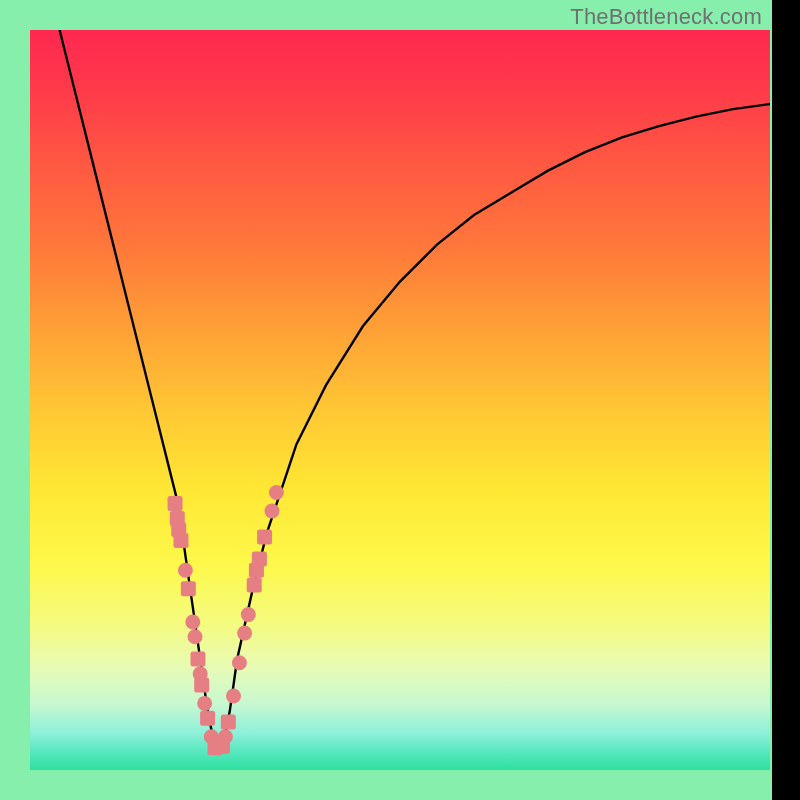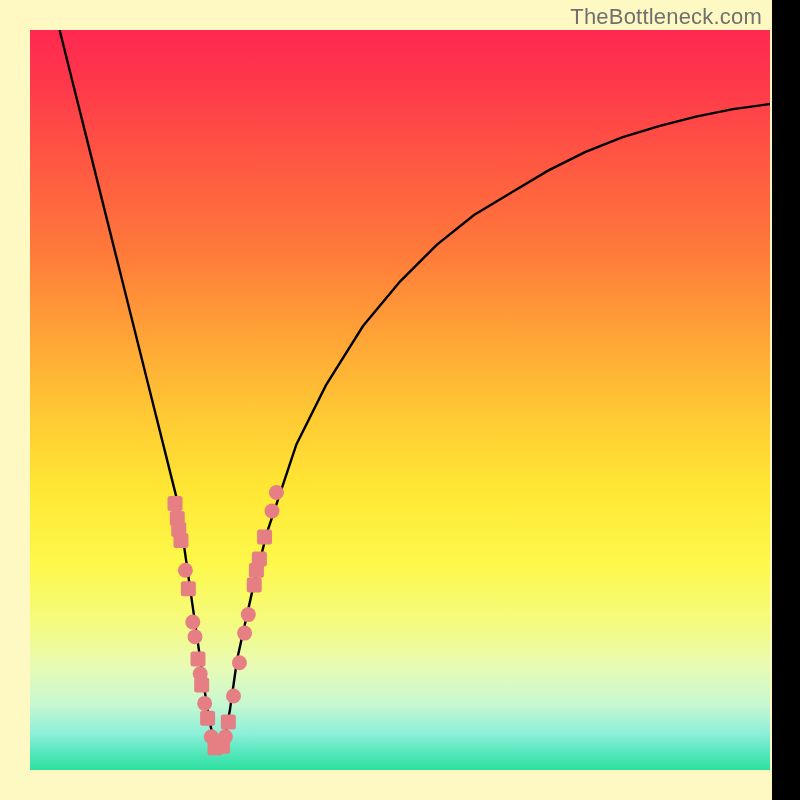--- a/index.html
+++ b/index.html
@@ -8,21 +8,21 @@
     width: 800px;
     height: 800px;
     overflow: hidden;
     background: #000;
     font-family: Arial, Helvetica, sans-serif;
   }
   .frame {
     position: relative;
     width: 772px;
     height: 800px;
-    background: #fef9c3;
+    background: #86efac;
   }
   .plot-area {
     position: absolute;
     left: 30px;
     top: 30px;
     width: 740px;
     height: 740px;
     background: linear-gradient(
       to bottom,
       #ff2850 0%,

